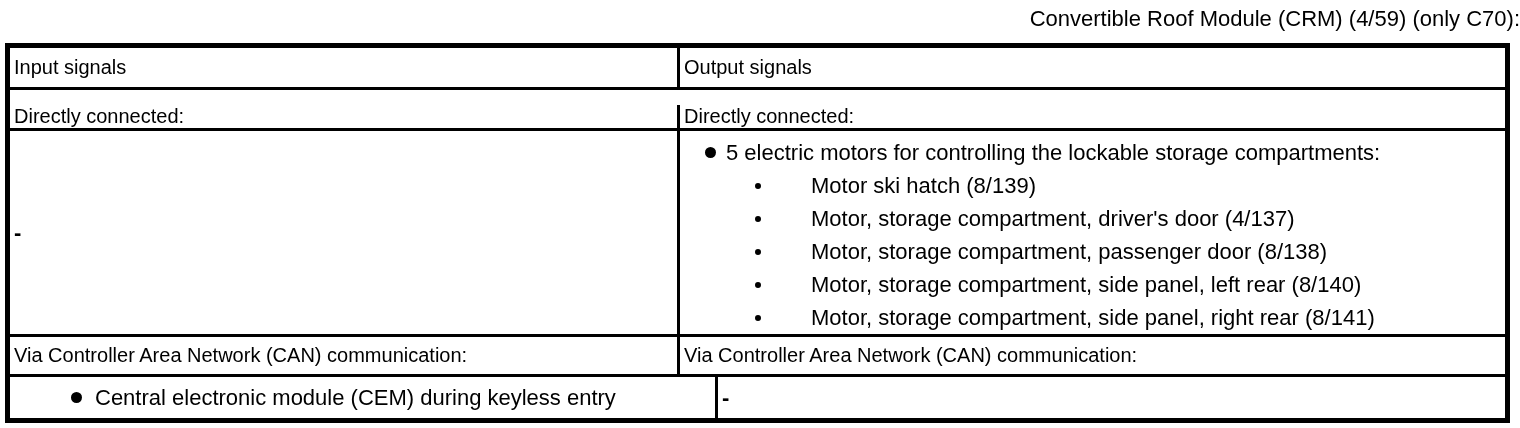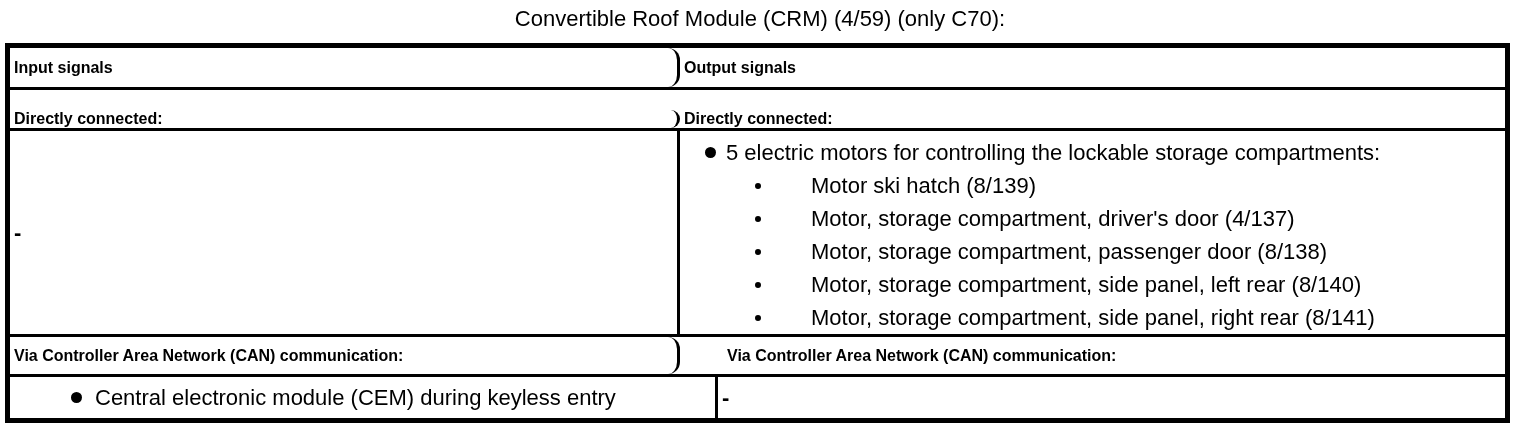--- a/index.html
+++ b/index.html
@@ -6,43 +6,43 @@
   html, body { margin: 0; padding: 0; }
   body {
     width: 1520px; height: 428px;
     background: #ffffff; color: #000000;
     font-family: "Liberation Sans", sans-serif;
     position: relative;
     -webkit-font-smoothing: antialiased;
   }
   .title {
     position: absolute; top: 6px; left: 0; width: 100%;
-    text-align: center; font-size: 22px; font-weight: 400;
+    text-align: right; font-size: 22px; font-weight: 400;
   }
   .crm-table {
     position: absolute; left: 5px; top: 43px;
     width: 1505px; height: 380px;
     border: 5px solid #000;
     display: flex; flex-direction: column;
   }
   .t-row { display: flex; border-bottom: 3px solid #000; flex: 0 0 auto; }
   .t-row:last-child { border-bottom: none; flex: 1 1 auto; }
   .cell { overflow: hidden; }
   .c-left { width: 670px; border-right: 3px solid #000; flex: 0 0 auto; }
   .c-right { flex: 1 1 auto; }
 
   .row-header   { height: 42px; }
   .row-direct   { height: 41px; align-items: flex-end; }
   .row-content  { height: 206px; }
-  .row-can      { height: 40px; gap: 43px; }
+  .row-can      { height: 40px; }
 
   .hcell {
     display: flex; align-items: center;
     padding: 0 4px;
-    font-size: 16px; font-weight: 700; border-radius: 12px;
+    font-size: 20px; font-weight: 400;
   }
   .row-content .c-left { display: flex; align-items: center; padding-left: 4px; }
   .dash { font-size: 22px; font-weight: 700; }
 
   .row-content .c-right { padding-top: 5px; text-align: right; }
   .li { display: flex; align-items: center; height: 33px; font-size: 22px; }
   .li.l1 { padding-left: 25px; }
   .li.l2 { padding-left: 75px; gap: 36px; }
   .bullet-filled {
     flex: 0 0 auto; width: 11px; height: 11px;

